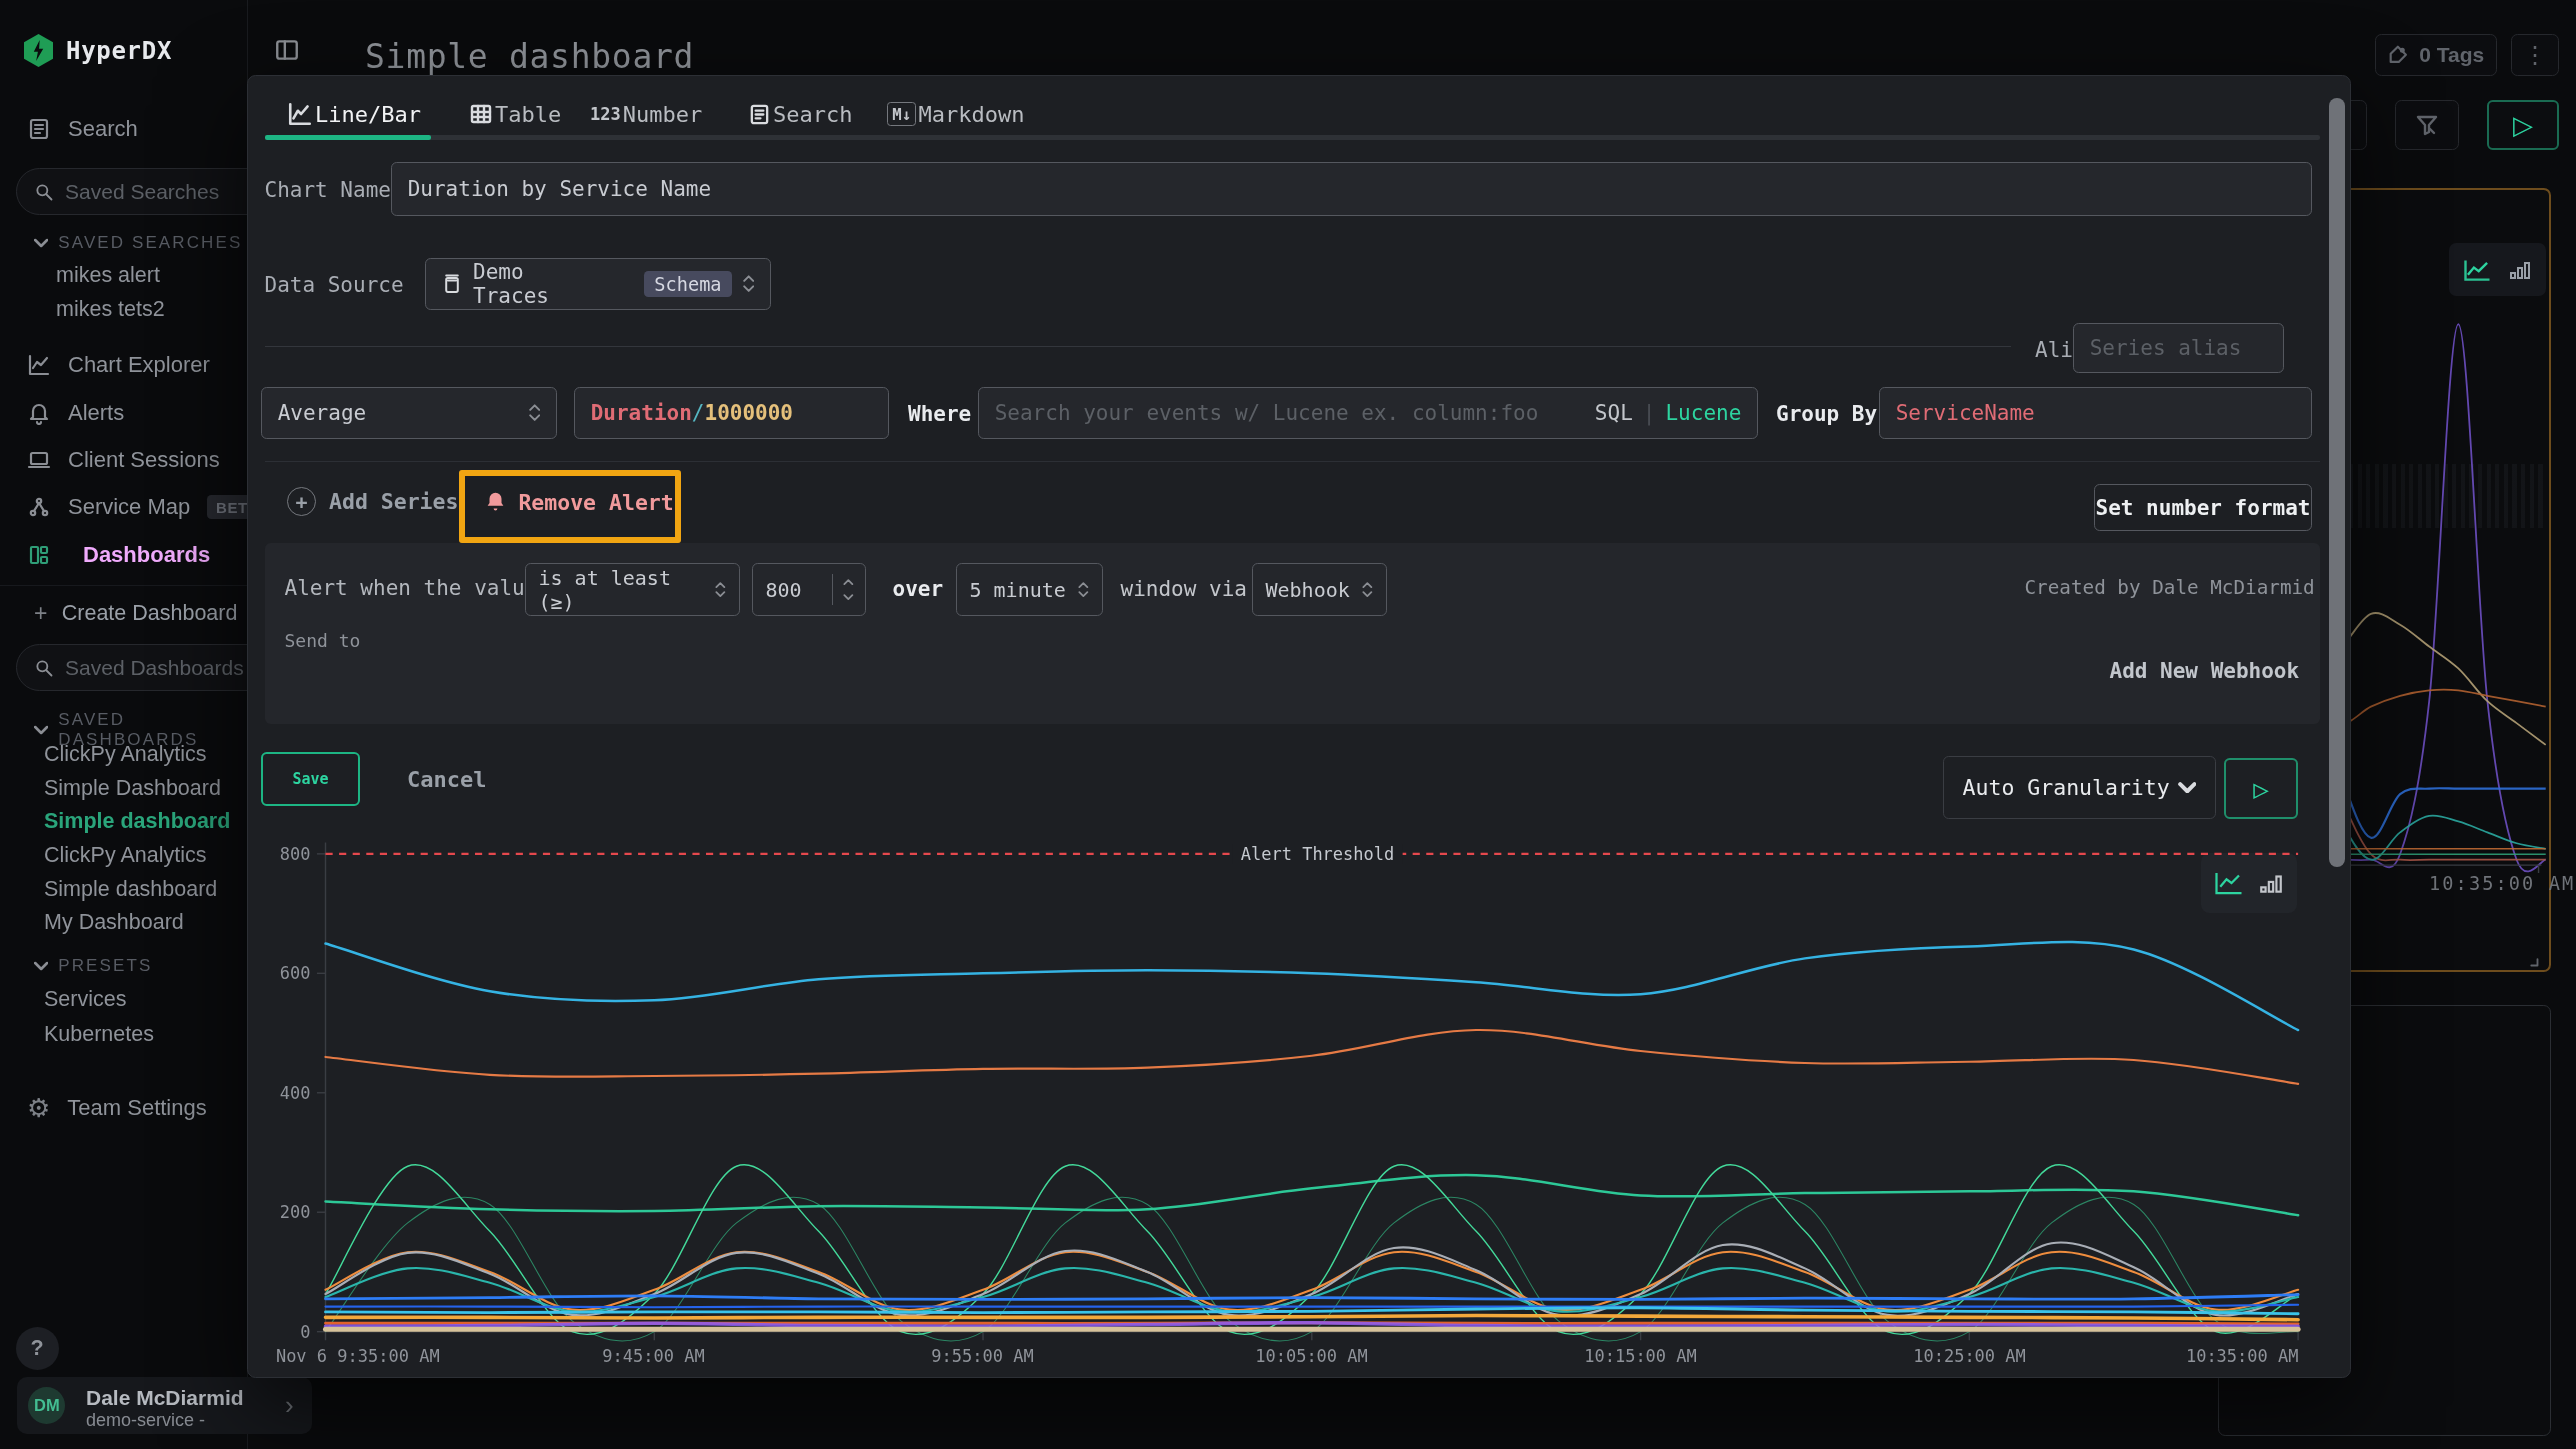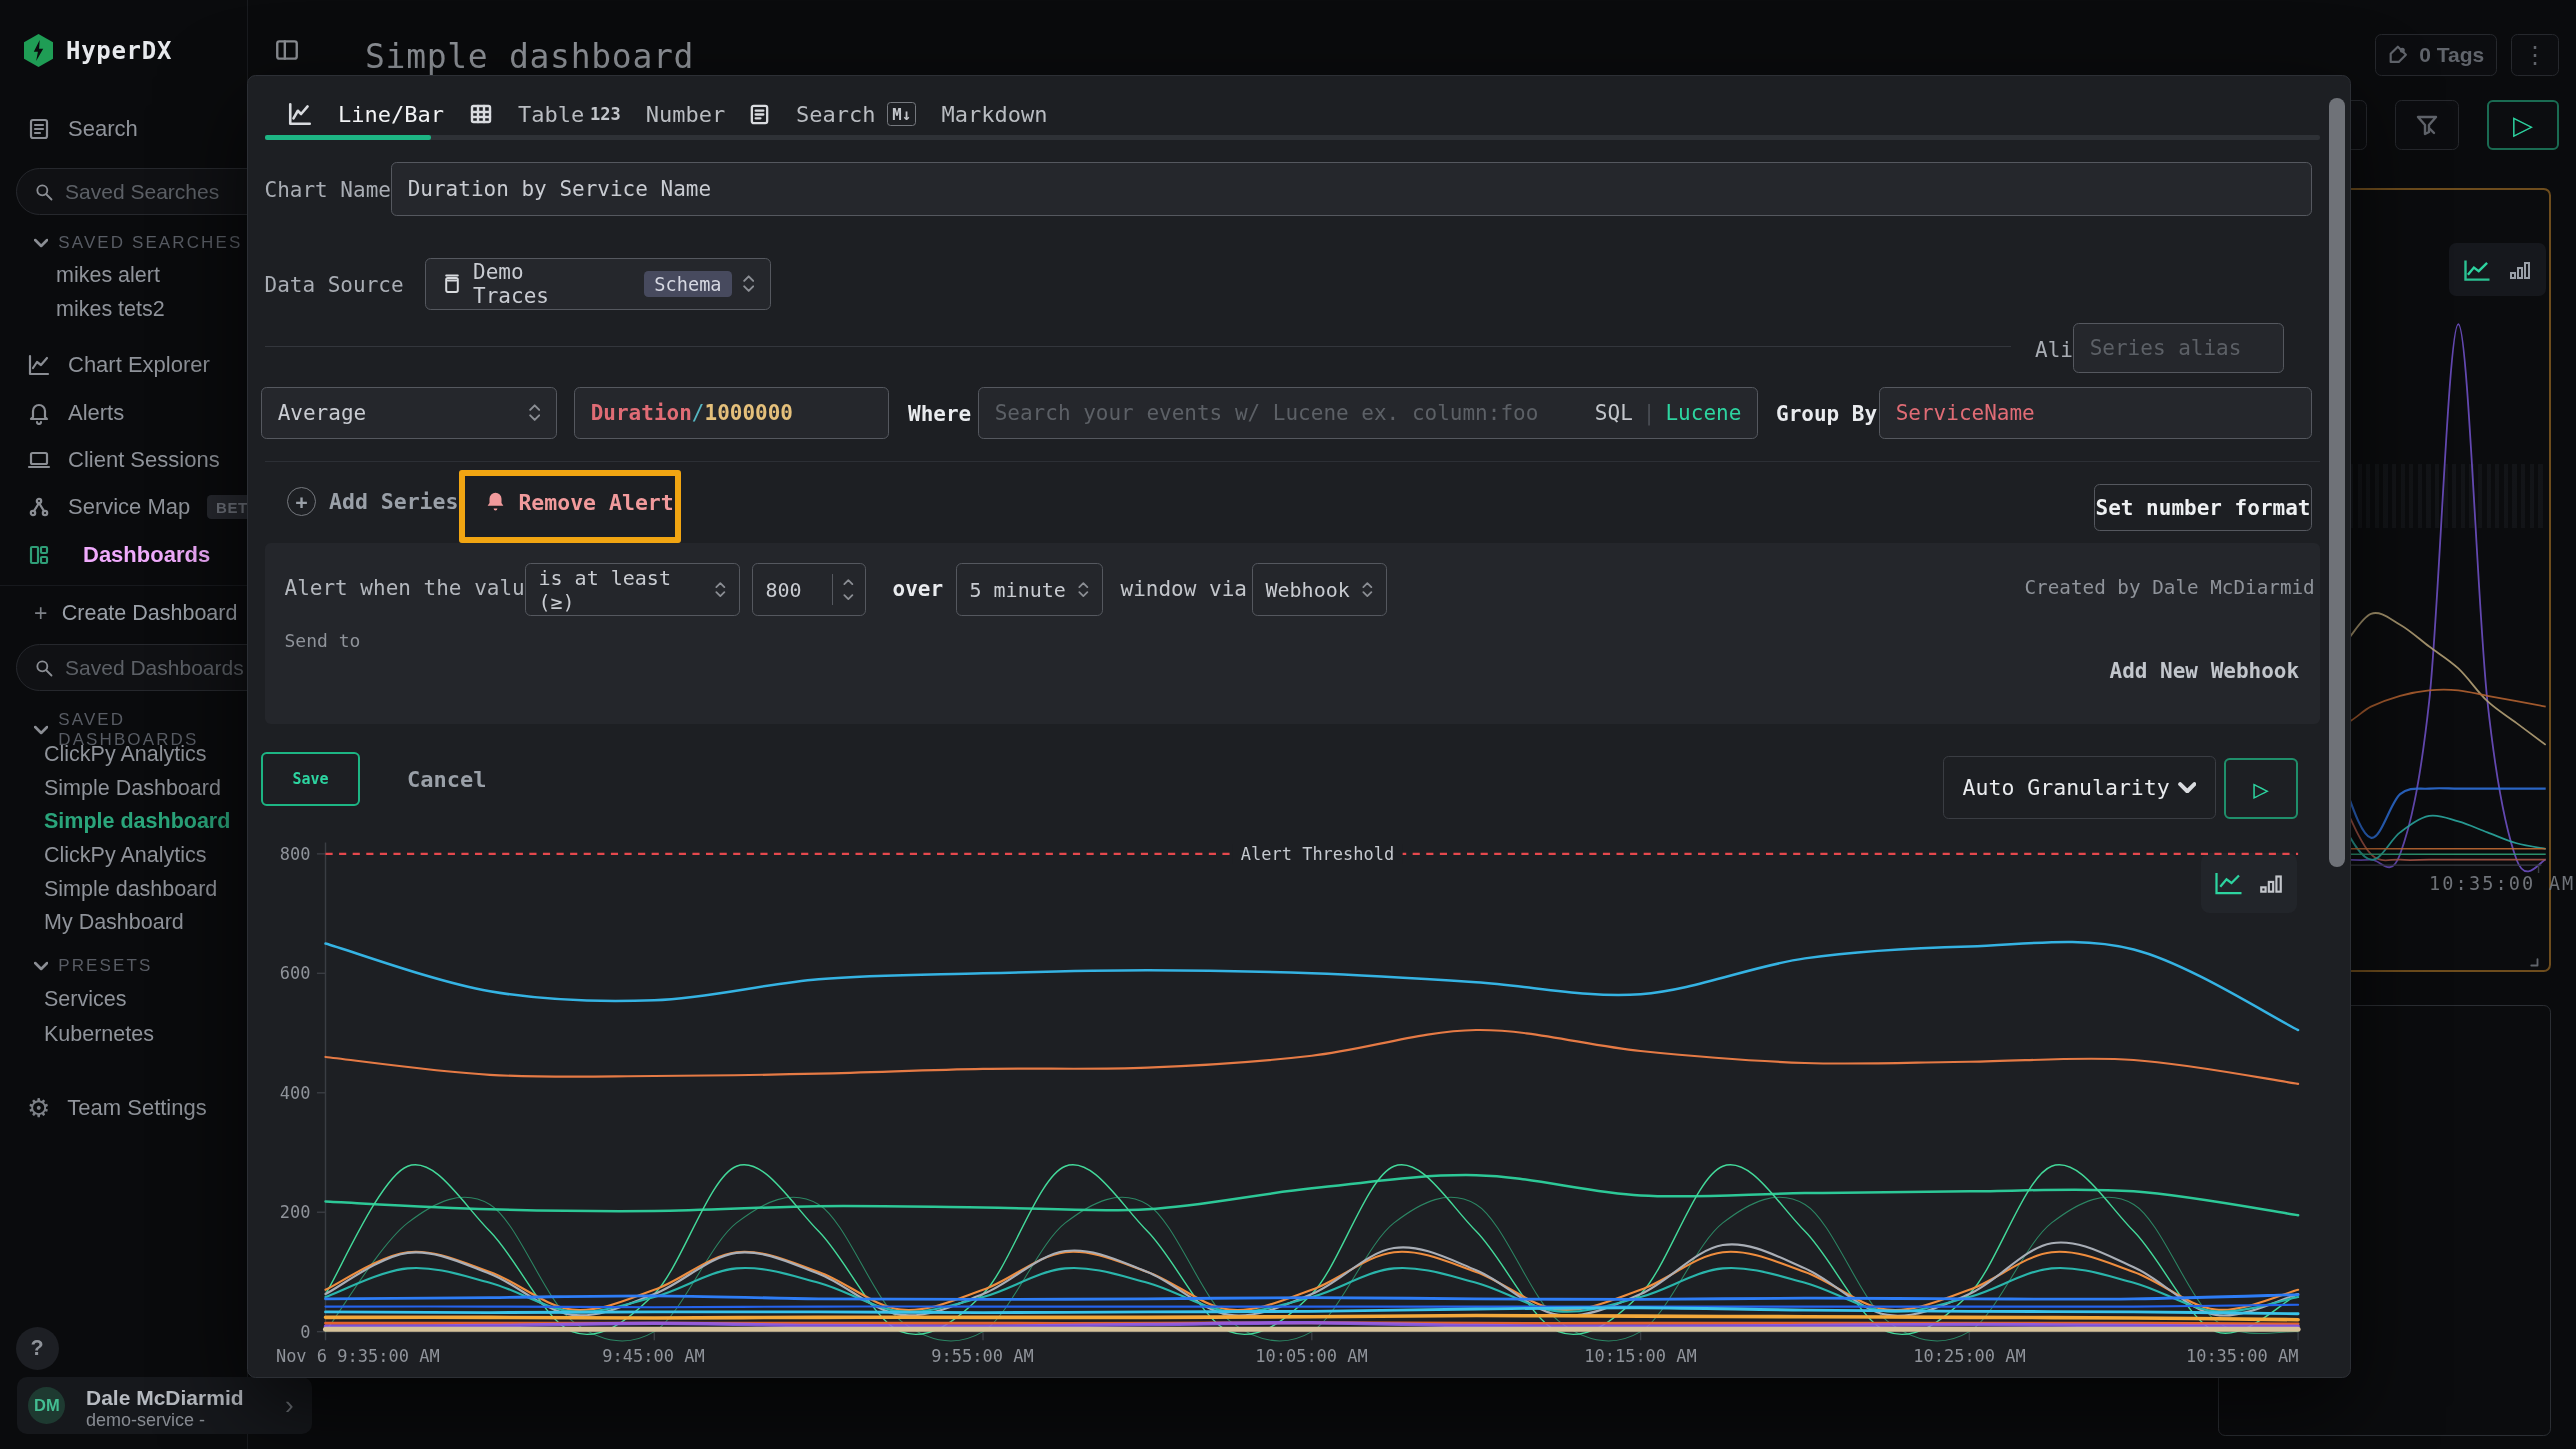--- a/index.html
+++ b/index.html
@@ -33,21 +33,21 @@
   
   .amber-panel{left:2218px;top:188px;width:333px;height:784px;border:2.1px solid #6e4d1d;border-radius:7.2px;background:#0b0c0e;box-sizing:border-box;}
   .panel2{left:2218px;top:1005px;width:333px;height:431px;border:1.4px solid #2b2e33;border-radius:7.2px;background:#0b0c0e;box-sizing:border-box;}
   .mini-toggle{left:2449px;top:243px;width:97px;height:53px;background:#16181d;border-radius:7.2px;justify-content:center;gap:15.7px;}
   .hist-band{left:2349px;top:464px;width:196px;height:64px;opacity:.65;
              background:repeating-linear-gradient(90deg,#17191d 0 4.3px,transparent 4.3px 8.6px);}
   .bg-time{font-size:18.6px;color:#6f7379;letter-spacing:2.1px;}
   
   .modal{left:247px;top:75px;width:2102px;height:1301px;background:#1d1f23;border:0.7px solid #2c2f35;border-radius:8.6px;
          box-shadow:0 29px 86px rgba(0,0,0,.65);font-family:"DejaVu Sans Mono",monospace;}
-  .tab{gap:25px;font-size:22px;color:#b9bcc1;justify-content:flex-end;}
+  .tab{gap:2px;font-size:22px;color:#b9bcc1;justify-content:flex-end;}
   .tab.active{color:#f2f3f5;}
   .tab-underline{left:16.5px;top:59px;width:2055px;height:5px;background:#2e3136;border-radius:2.1px;}
   .tab-underline-green{left:16.5px;top:59px;width:166px;height:5px;background:#1db584;border-radius:2.1px;}
   .f-label{font-size:21px;color:#a9adb4;}
   .f-label.bright{color:#e9ebee;font-weight:bold;}
   .input-box{border:1.4px solid #55585f;border-radius:5.7px;background:#25272c;box-sizing:border-box;
              font-size:21px;color:#c9ccd2;padding:0 15.7px;gap:11.4px;}
   .placeholder{color:#5c6066;}
   .chev-pair{display:flex;flex-direction:column;gap:2.9px;align-items:center;}
   .chev-pair svg{display:block;}

